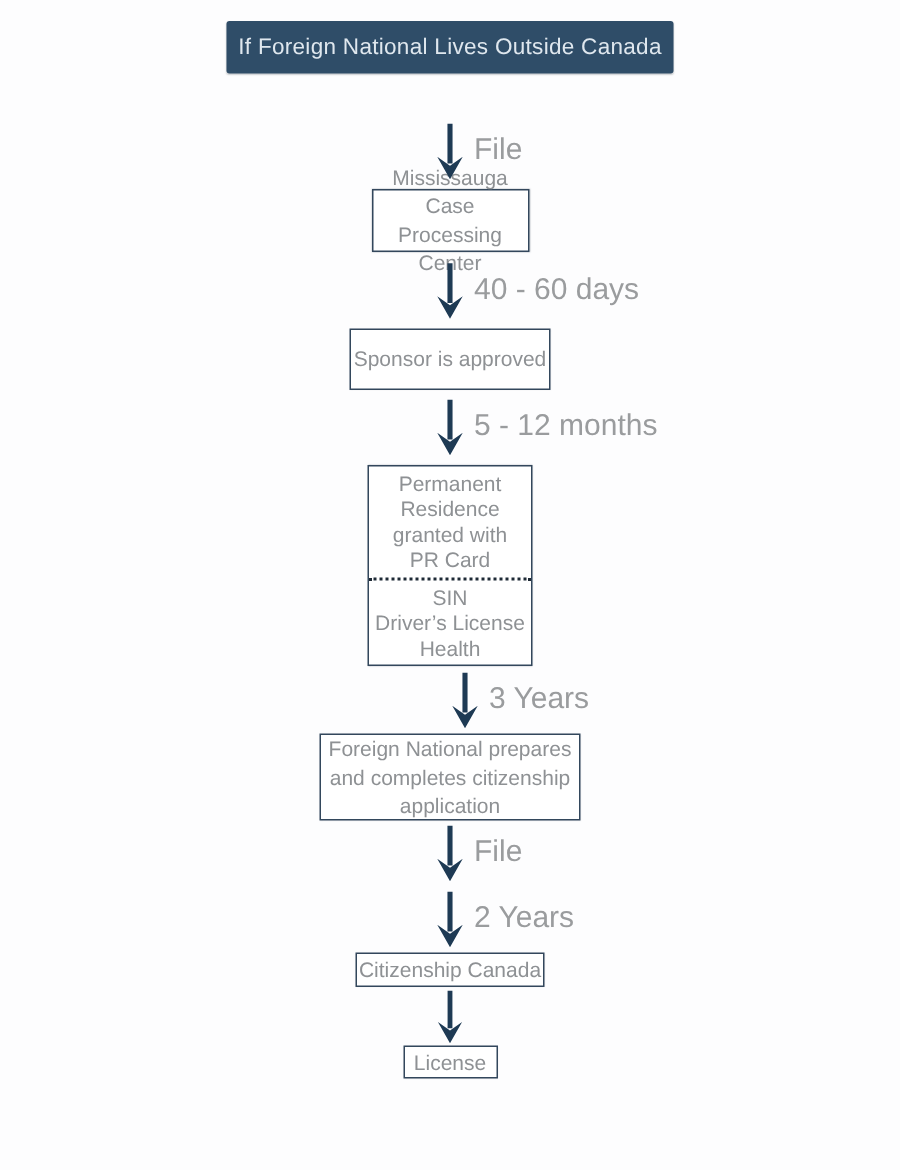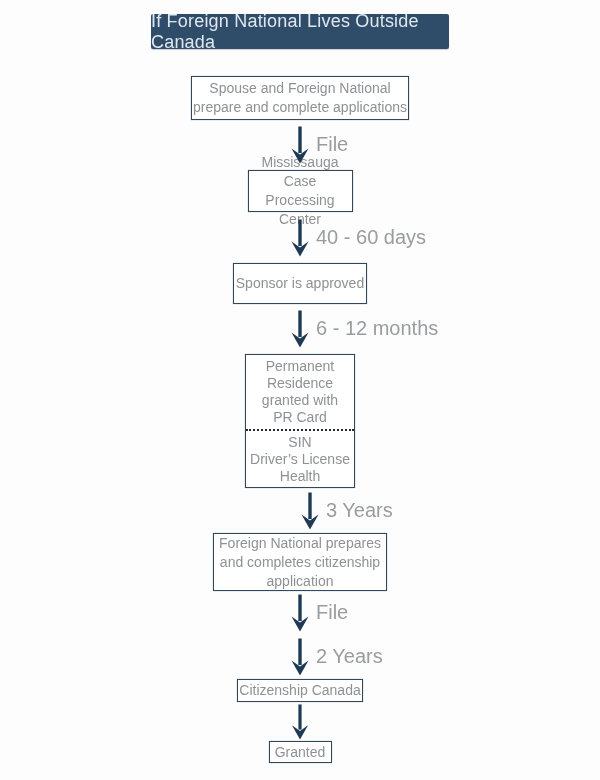--- a/index.html
+++ b/index.html
@@ -11,21 +11,21 @@
     padding-top:14px;
     display:flex;flex-direction:column;align-items:center;
     font-family:"Liberation Sans",sans-serif;
     overflow:hidden;
   }
   .title-box{
     width:298px;height:35px;
     background:var(--title-bg,#2f4d68);
     color:var(--title-text,#dfe7ee);
     display:flex;align-items:center;justify-content:center;
-    font-size:18px;letter-spacing:.2px;
+    font-size:15px;letter-spacing:.2px;
     border-radius:2px;
     margin-bottom:27px;
     box-shadow:0 1px 1px rgba(60,70,80,.25);
   }
   .node{
     box-sizing:border-box;
     border:1.5px solid var(--node-border,#33475c);
     background:#fff;
     color:var(--node-text,#8e9194);
     display:flex;flex-direction:column;align-items:center;justify-content:center;
@@ -54,24 +54,20 @@
   .arrow line{stroke:var(--arrow,#1e3a54);}
   .arrow polygon{fill:var(--arrow,#1e3a54);}
 </style>
 </head>
 <body>
 
 <div class="canvas">
 
   <div class="title-box">If Foreign National Lives Outside Canada</div>
 
-  <div class="node n1">
-    <span class="node-text">Spouse and Foreign National
-prepare and complete applications</span>
-  </div>
 
   <div class="edge e1">
     <svg class="arrow" width="26" height="38" viewBox="0 0 26 38">
       <line x1="13" y1="0.5" x2="13" y2="27" stroke-width="3.4"></line>
       <polygon points="4.5,22.5 13,37.5 21.5,22.5 13,28.5"></polygon>
     </svg>
     <span class="edge-label">File</span>
   </div>
 
   <div class="node n2">
@@ -89,21 +85,21 @@
 
   <div class="node n3">
     <span class="node-text">Sponsor is approved</span>
   </div>
 
   <div class="edge e3">
     <svg class="arrow" width="26" height="38" viewBox="0 0 26 38">
       <line x1="13" y1="0.5" x2="13" y2="27" stroke-width="3.4"></line>
       <polygon points="4.5,22.5 13,37.5 21.5,22.5 13,28.5"></polygon>
     </svg>
-    <span class="edge-label">6 - 12 months</span>
+    <span class="edge-label">5 - 12 months</span>
   </div>
 
   <div class="node n4">
     <div class="sub">Permanent
 Residence
 granted with
 PR Card</div>
     <div class="divider"></div>
     <div class="sub">SIN
 Driver’s License
@@ -146,16 +142,16 @@
   </div>
 
   <div class="edge e7">
     <svg class="arrow" width="26" height="36" viewBox="0 0 26 38">
       <line x1="13" y1="0.5" x2="13" y2="27" stroke-width="3.4"></line>
       <polygon points="4.5,22.5 13,37.5 21.5,22.5 13,28.5"></polygon>
     </svg>
   </div>
 
   <div class="node n8">
-    <span class="node-text">Granted</span>
+    <span class="node-text">License</span>
   </div>
 
 </div>
 
 </body></html>

